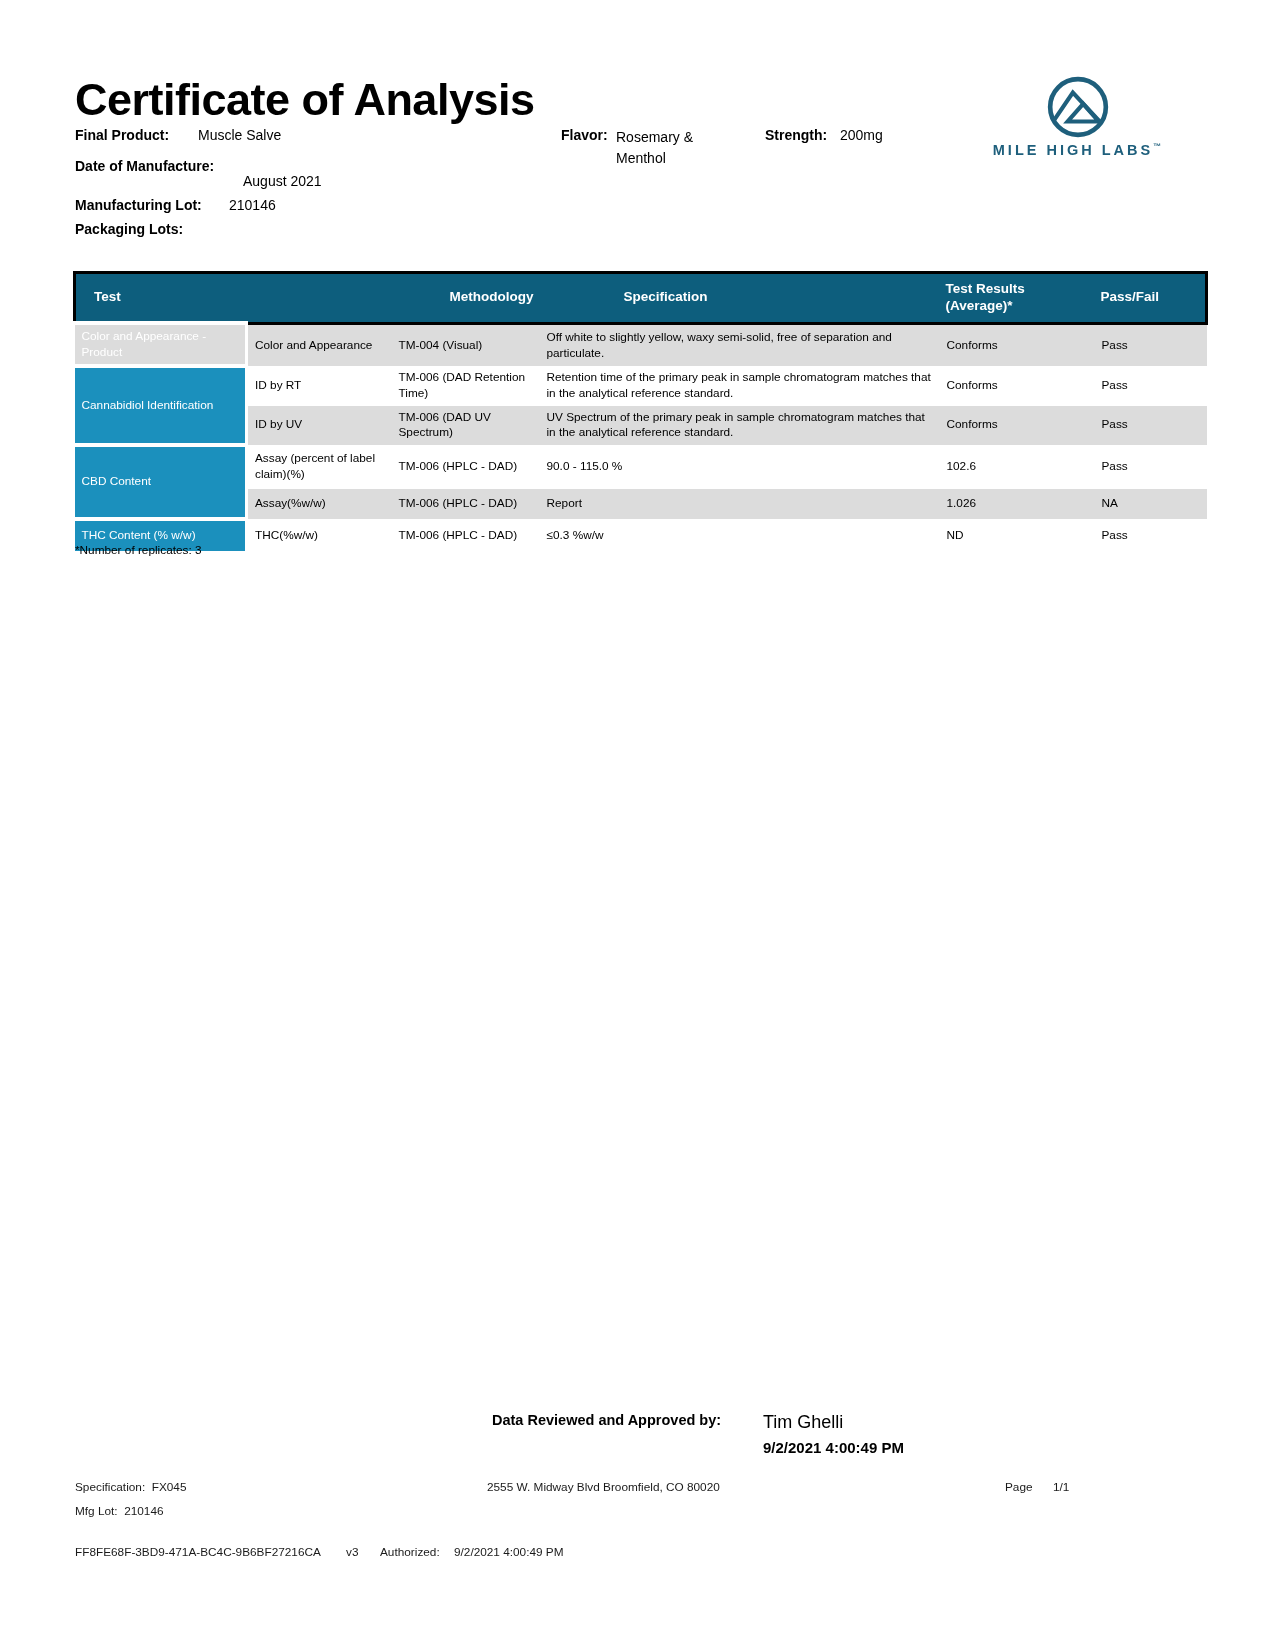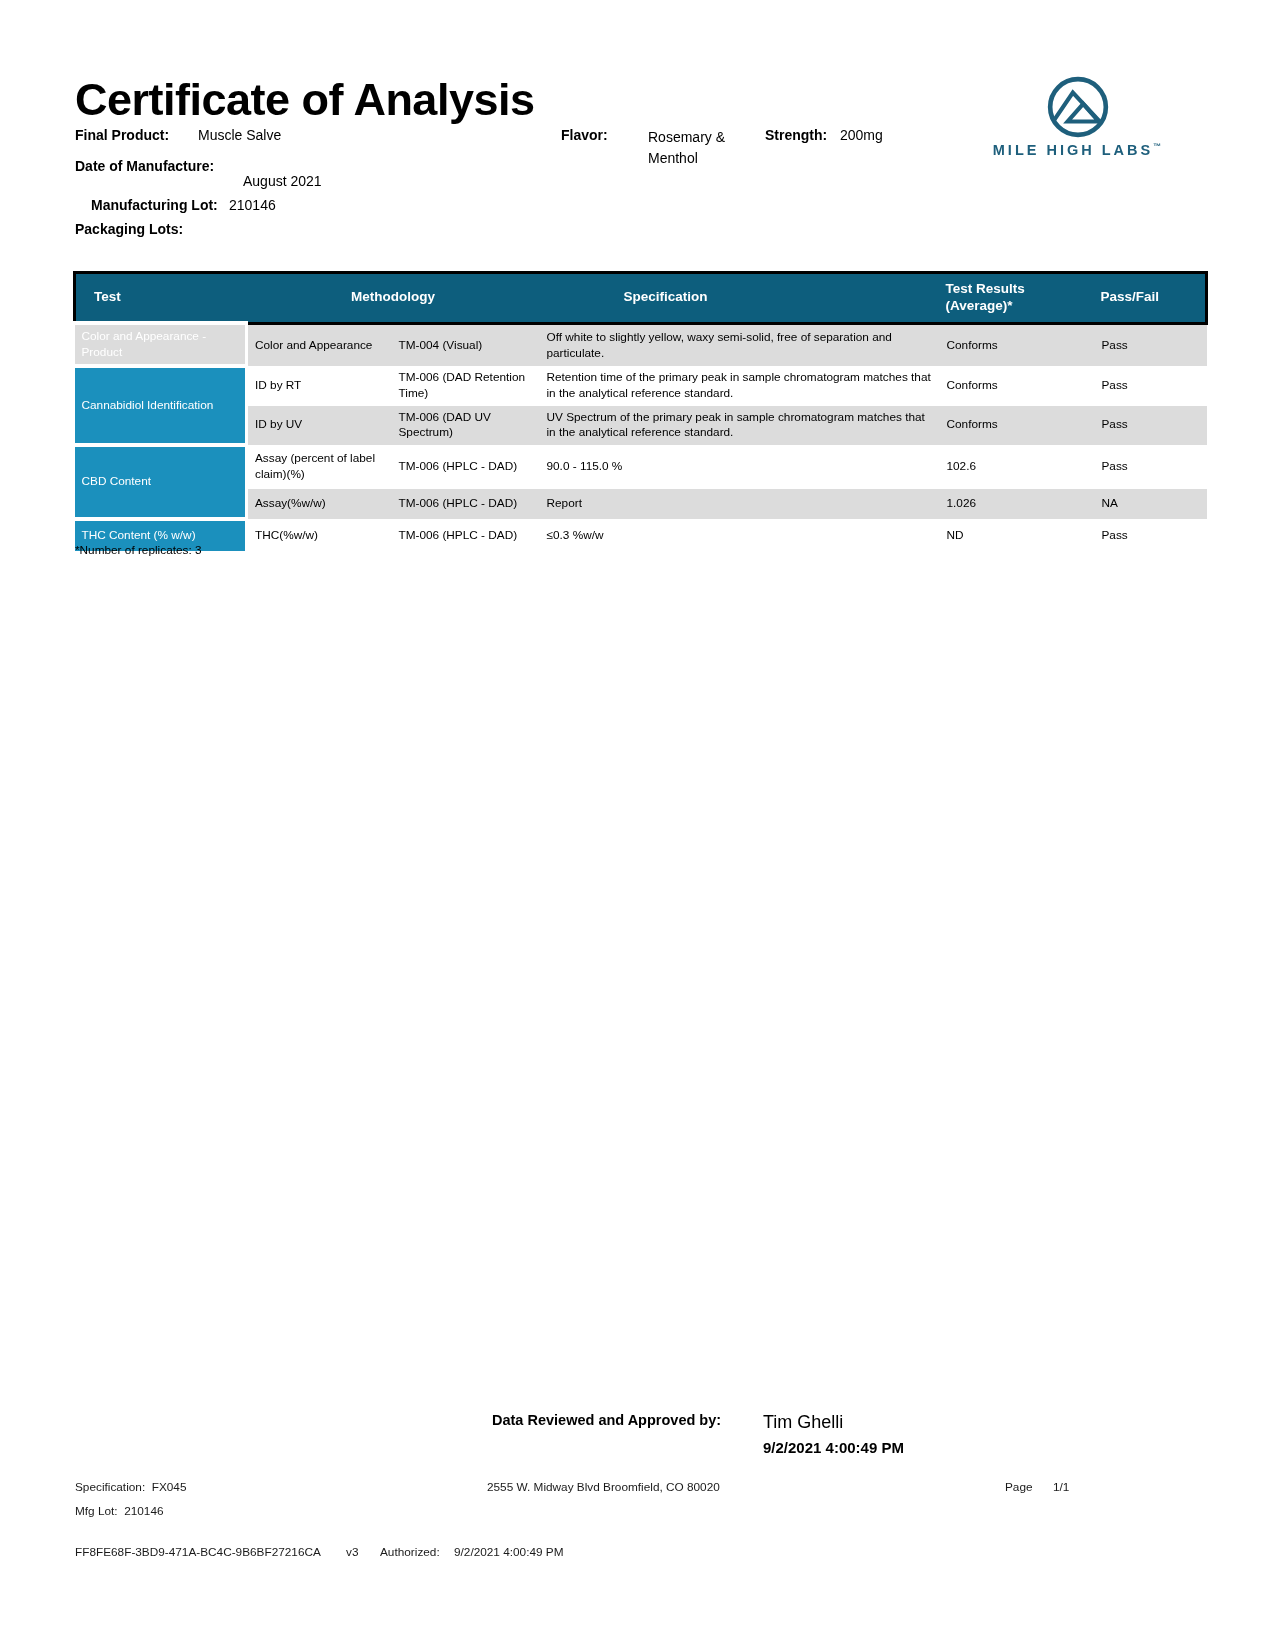--- a/index.html
+++ b/index.html
@@ -32,21 +32,21 @@
   table.coa{border-collapse:collapse;table-layout:fixed;width:1132px;}
   .coa col.c1{width:172px}.coa col.c2{width:145px}.coa col.c3{width:148px}
   .coa col.c4{width:400px}.coa col.c5{width:155px}.coa col.c6{width:112px}
   .coa thead th{
     background:var(--header-bg);color:#fff;font-size:13.5px;font-weight:bold;
     text-align:left;vertical-align:middle;padding:7px 6px;line-height:1.25;
     border-top:3px solid #000;border-bottom:3px solid #000;height:50px;
   }
   .coa thead th.first{border-left:3px solid #000;padding-left:18px;}
   .coa thead th.last{border-right:3px solid #000;}
-  .coa thead th.center{text-align:center;}
+  .coa thead th.center{text-align:right;}
   .coa thead th.spec-h{padding-left:84px;margin-top:8px;}
   .coa tbody td{
     font-size:11.8px;vertical-align:middle;padding:4px 7px;line-height:1.32;
     background:#ffffff;
   }
   .coa tbody tr.gray td{background:var(--row-alt-bg);}
   .coa tbody td.group{
     background:var(--group-bg);color:#fff;
     border-bottom:4px solid #fff;border-right:3px solid #fff;
   }
@@ -75,32 +75,32 @@
   </svg>
 </div>
 <div class="abs brand-text" style="left:987px;top:142px;width:180px;">
   <span>MILE HIGH LABS</span><sup>™</sup>
 </div>
 
 <span class="abs lbl" style="left:75px;top:127px;">Final Product:</span>
 <span class="abs val" style="left:198px;top:127px;">Muscle Salve</span>
 
 <span class="abs lbl" style="left:561px;top:127px;">Flavor:</span>
-<span class="abs val flavor-val" style="left:648px;top:127px;">
+<span class="abs val flavor-val" style="left:616px;top:127px;">
   <span>Rosemary &amp;</span><br>
   <span>Menthol</span>
 </span>
 
 <span class="abs lbl" style="left:765px;top:127px;">Strength:</span>
 <span class="abs val" style="left:840px;top:127px;">200mg</span>
 
 <span class="abs lbl" style="left:75px;top:158px;">Date of Manufacture:</span>
 <span class="abs val" style="left:243px;top:173px;">August 2021</span>
 
-<span class="abs lbl" style="left:75px;top:197px;margin-left:16px;">Manufacturing Lot:</span>
+<span class="abs lbl" style="left:75px;top:197px;">Manufacturing Lot:</span>
 <span class="abs val" style="left:229px;top:197px;">210146</span>
 
 <span class="abs lbl" style="left:75px;top:221px;">Packaging Lots:</span>
 <span class="abs val" style="left:215px;top:221px;"></span>
 
 <table class="coa abs" style="left:73px;top:271px;">
   <colgroup>
     <col class="c1">
       <col class="c2">
       <col class="c3">

